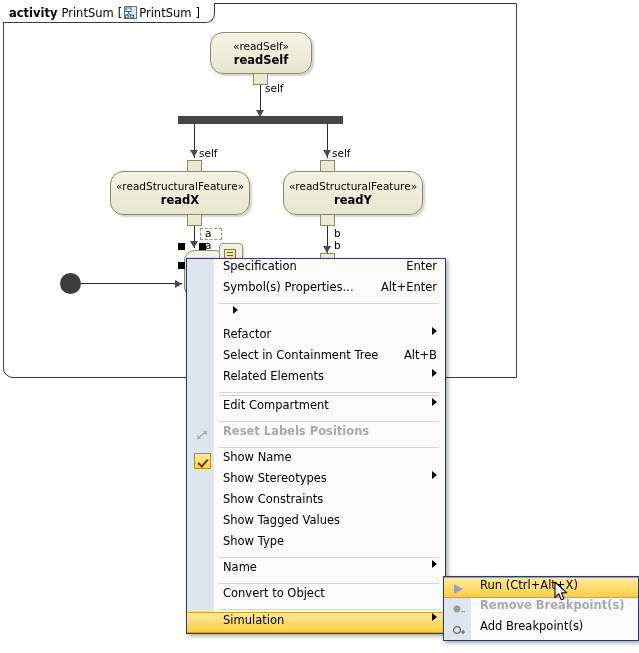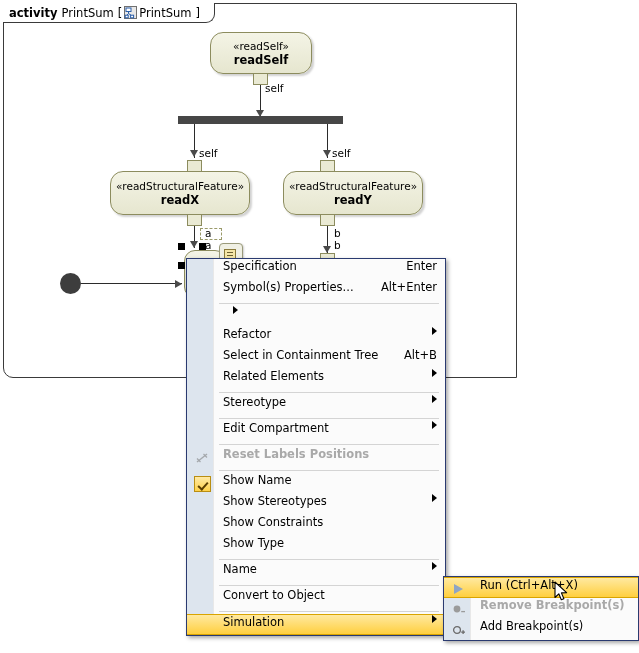--- a/index.html
+++ b/index.html
@@ -400,24 +400,20 @@
     <span class="accel">Alt+B</span>
   </div>
 
   <div class="mi">
     <span class="lbl">Related Elements</span>
     <span class="sub-arrow"></span>
   </div>
 
   <div class="msep"></div>
 
-  <div class="mi">
-    <span class="lbl">Stereotype</span>
-    <span class="sub-arrow"></span>
-  </div>
 
   <div class="msep"></div>
 
   <div class="mi">
     <span class="lbl">Edit Compartment</span>
     <span class="sub-arrow"></span>
   </div>
 
   <div class="msep"></div>
 
@@ -442,20 +438,23 @@
 
   <div class="mi">
     <span class="lbl">Show Stereotypes</span>
     <span class="sub-arrow"></span>
   </div>
 
   <div class="mi">
     <span class="lbl">Show Constraints</span>
   </div>
 
+  <div class="mi">
+    <span class="lbl">Show Tagged Values</span>
+  </div>
 
   <div class="mi">
     <span class="lbl">Show Type</span>
   </div>
 
   <div class="msep"></div>
 
   <div class="mi">
     <span class="lbl">Name</span>
     <span class="sub-arrow"></span>

